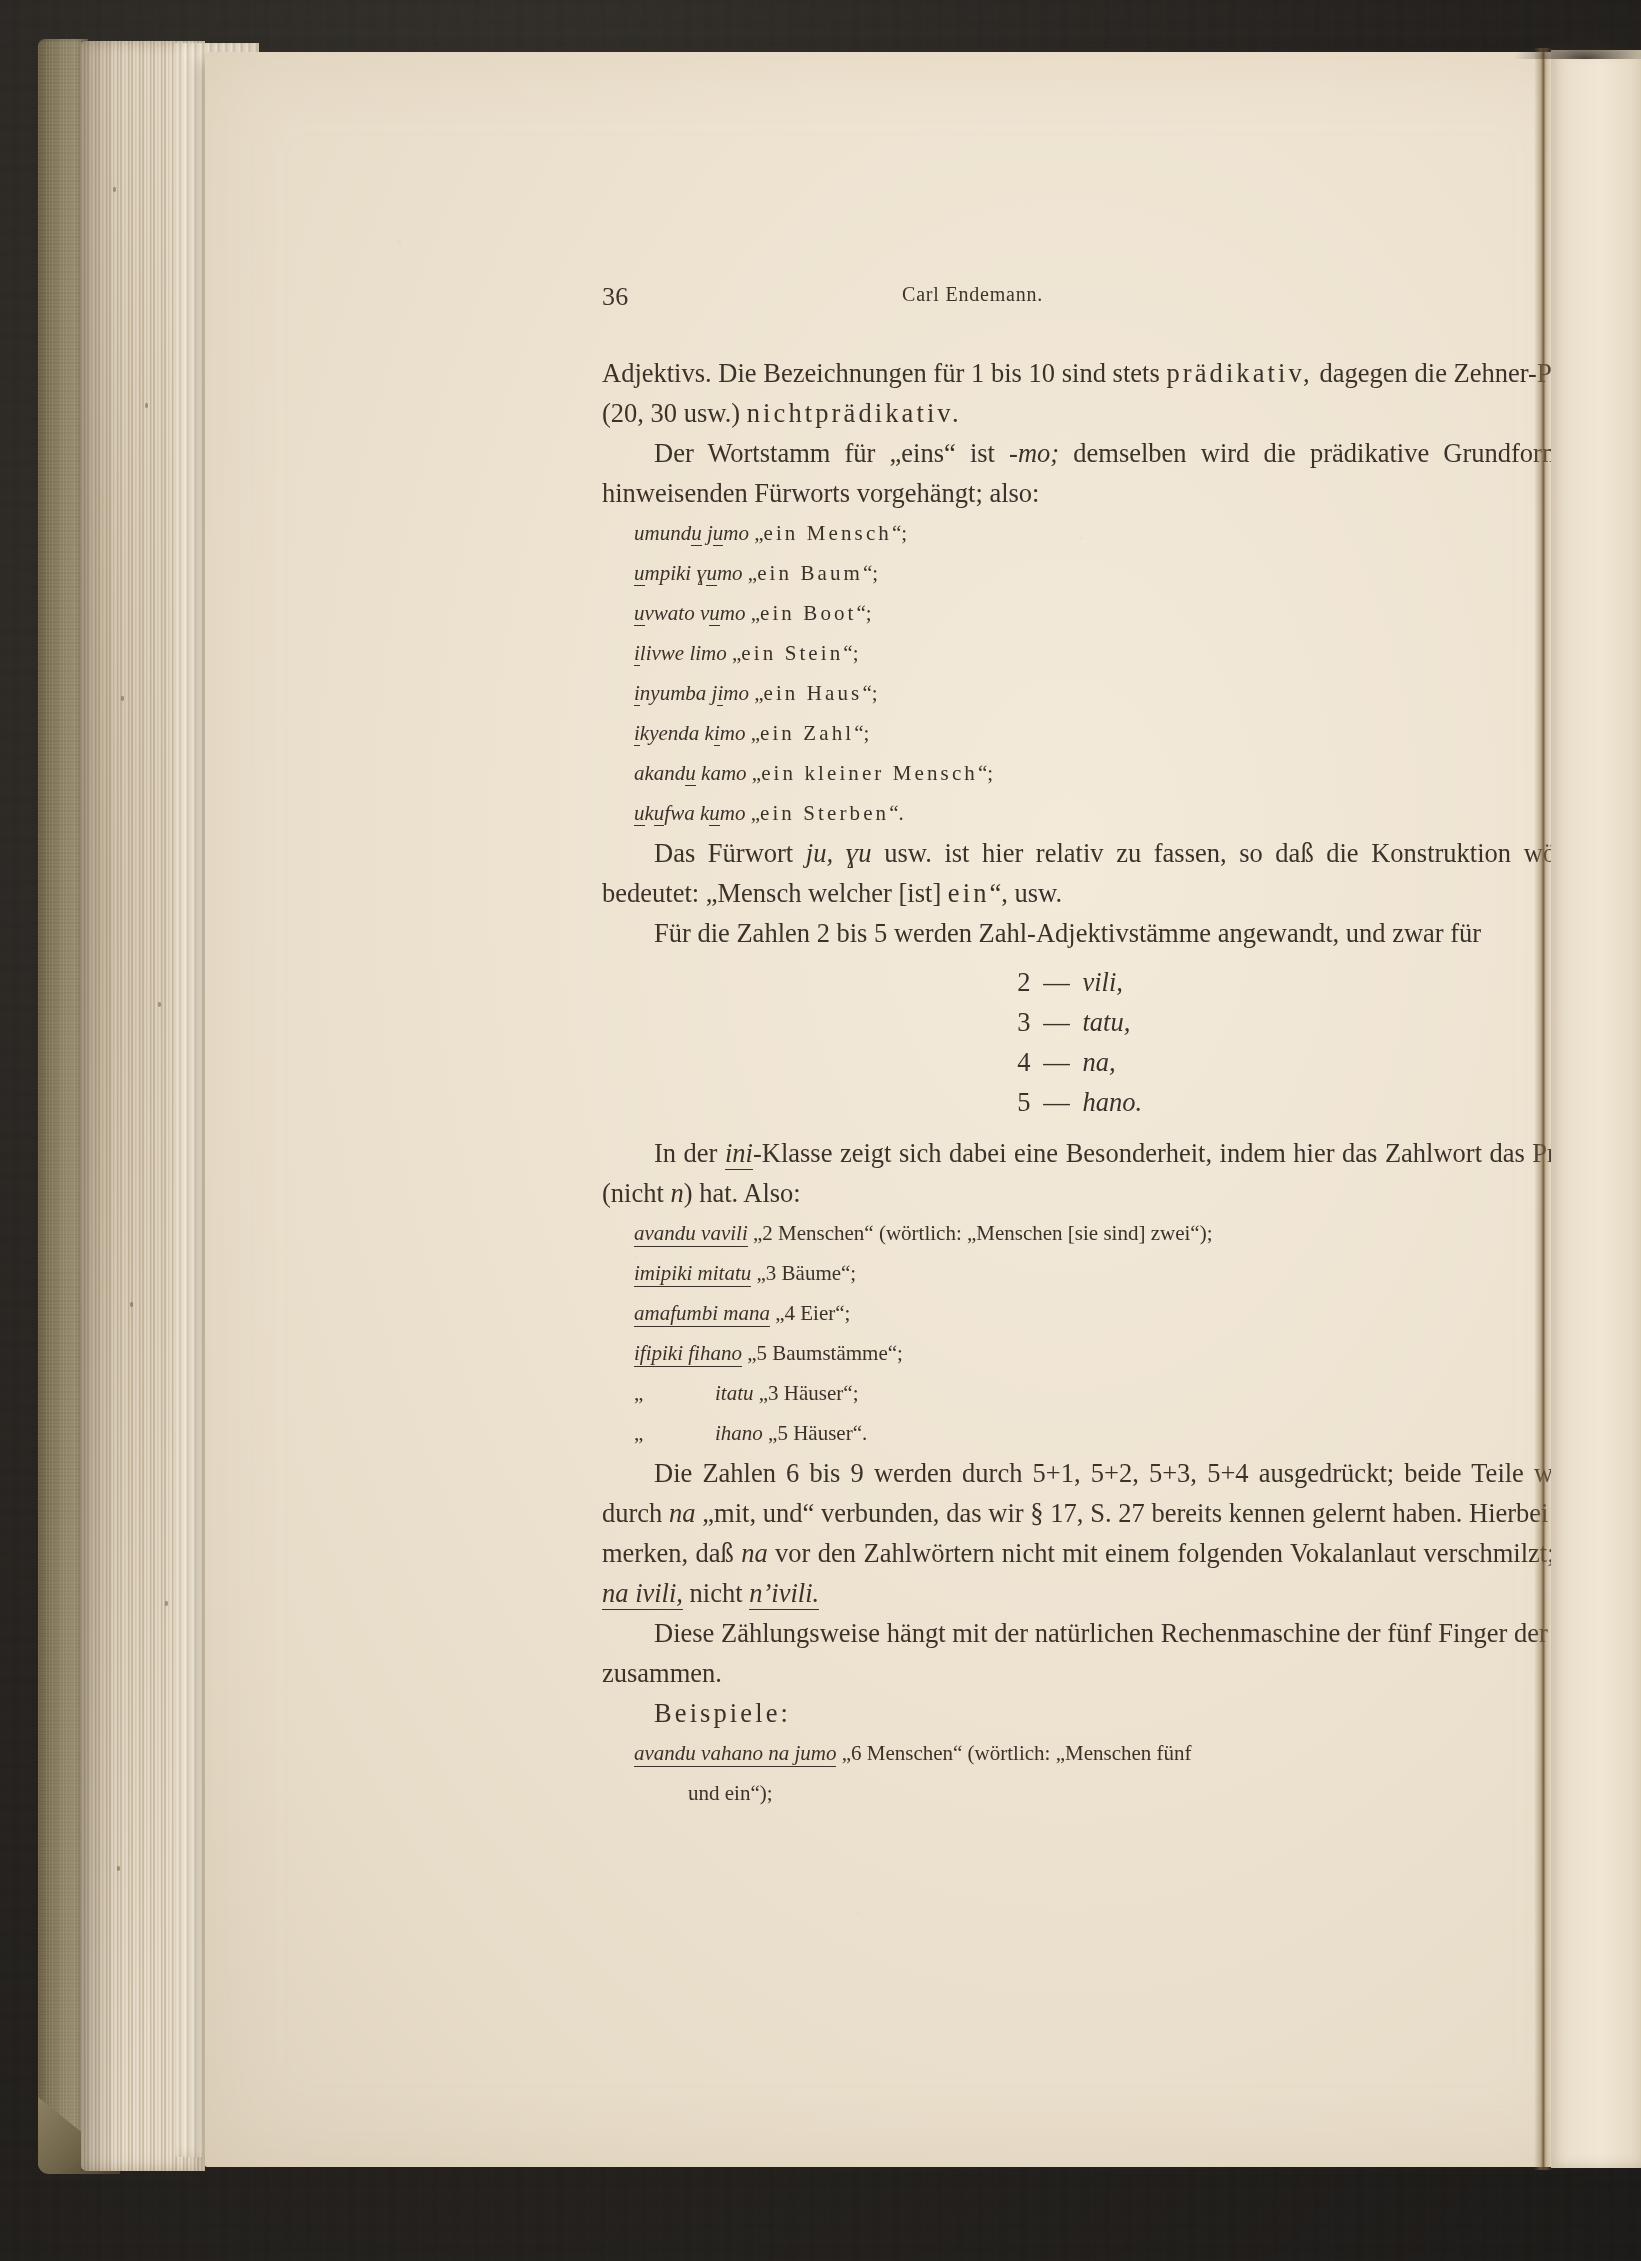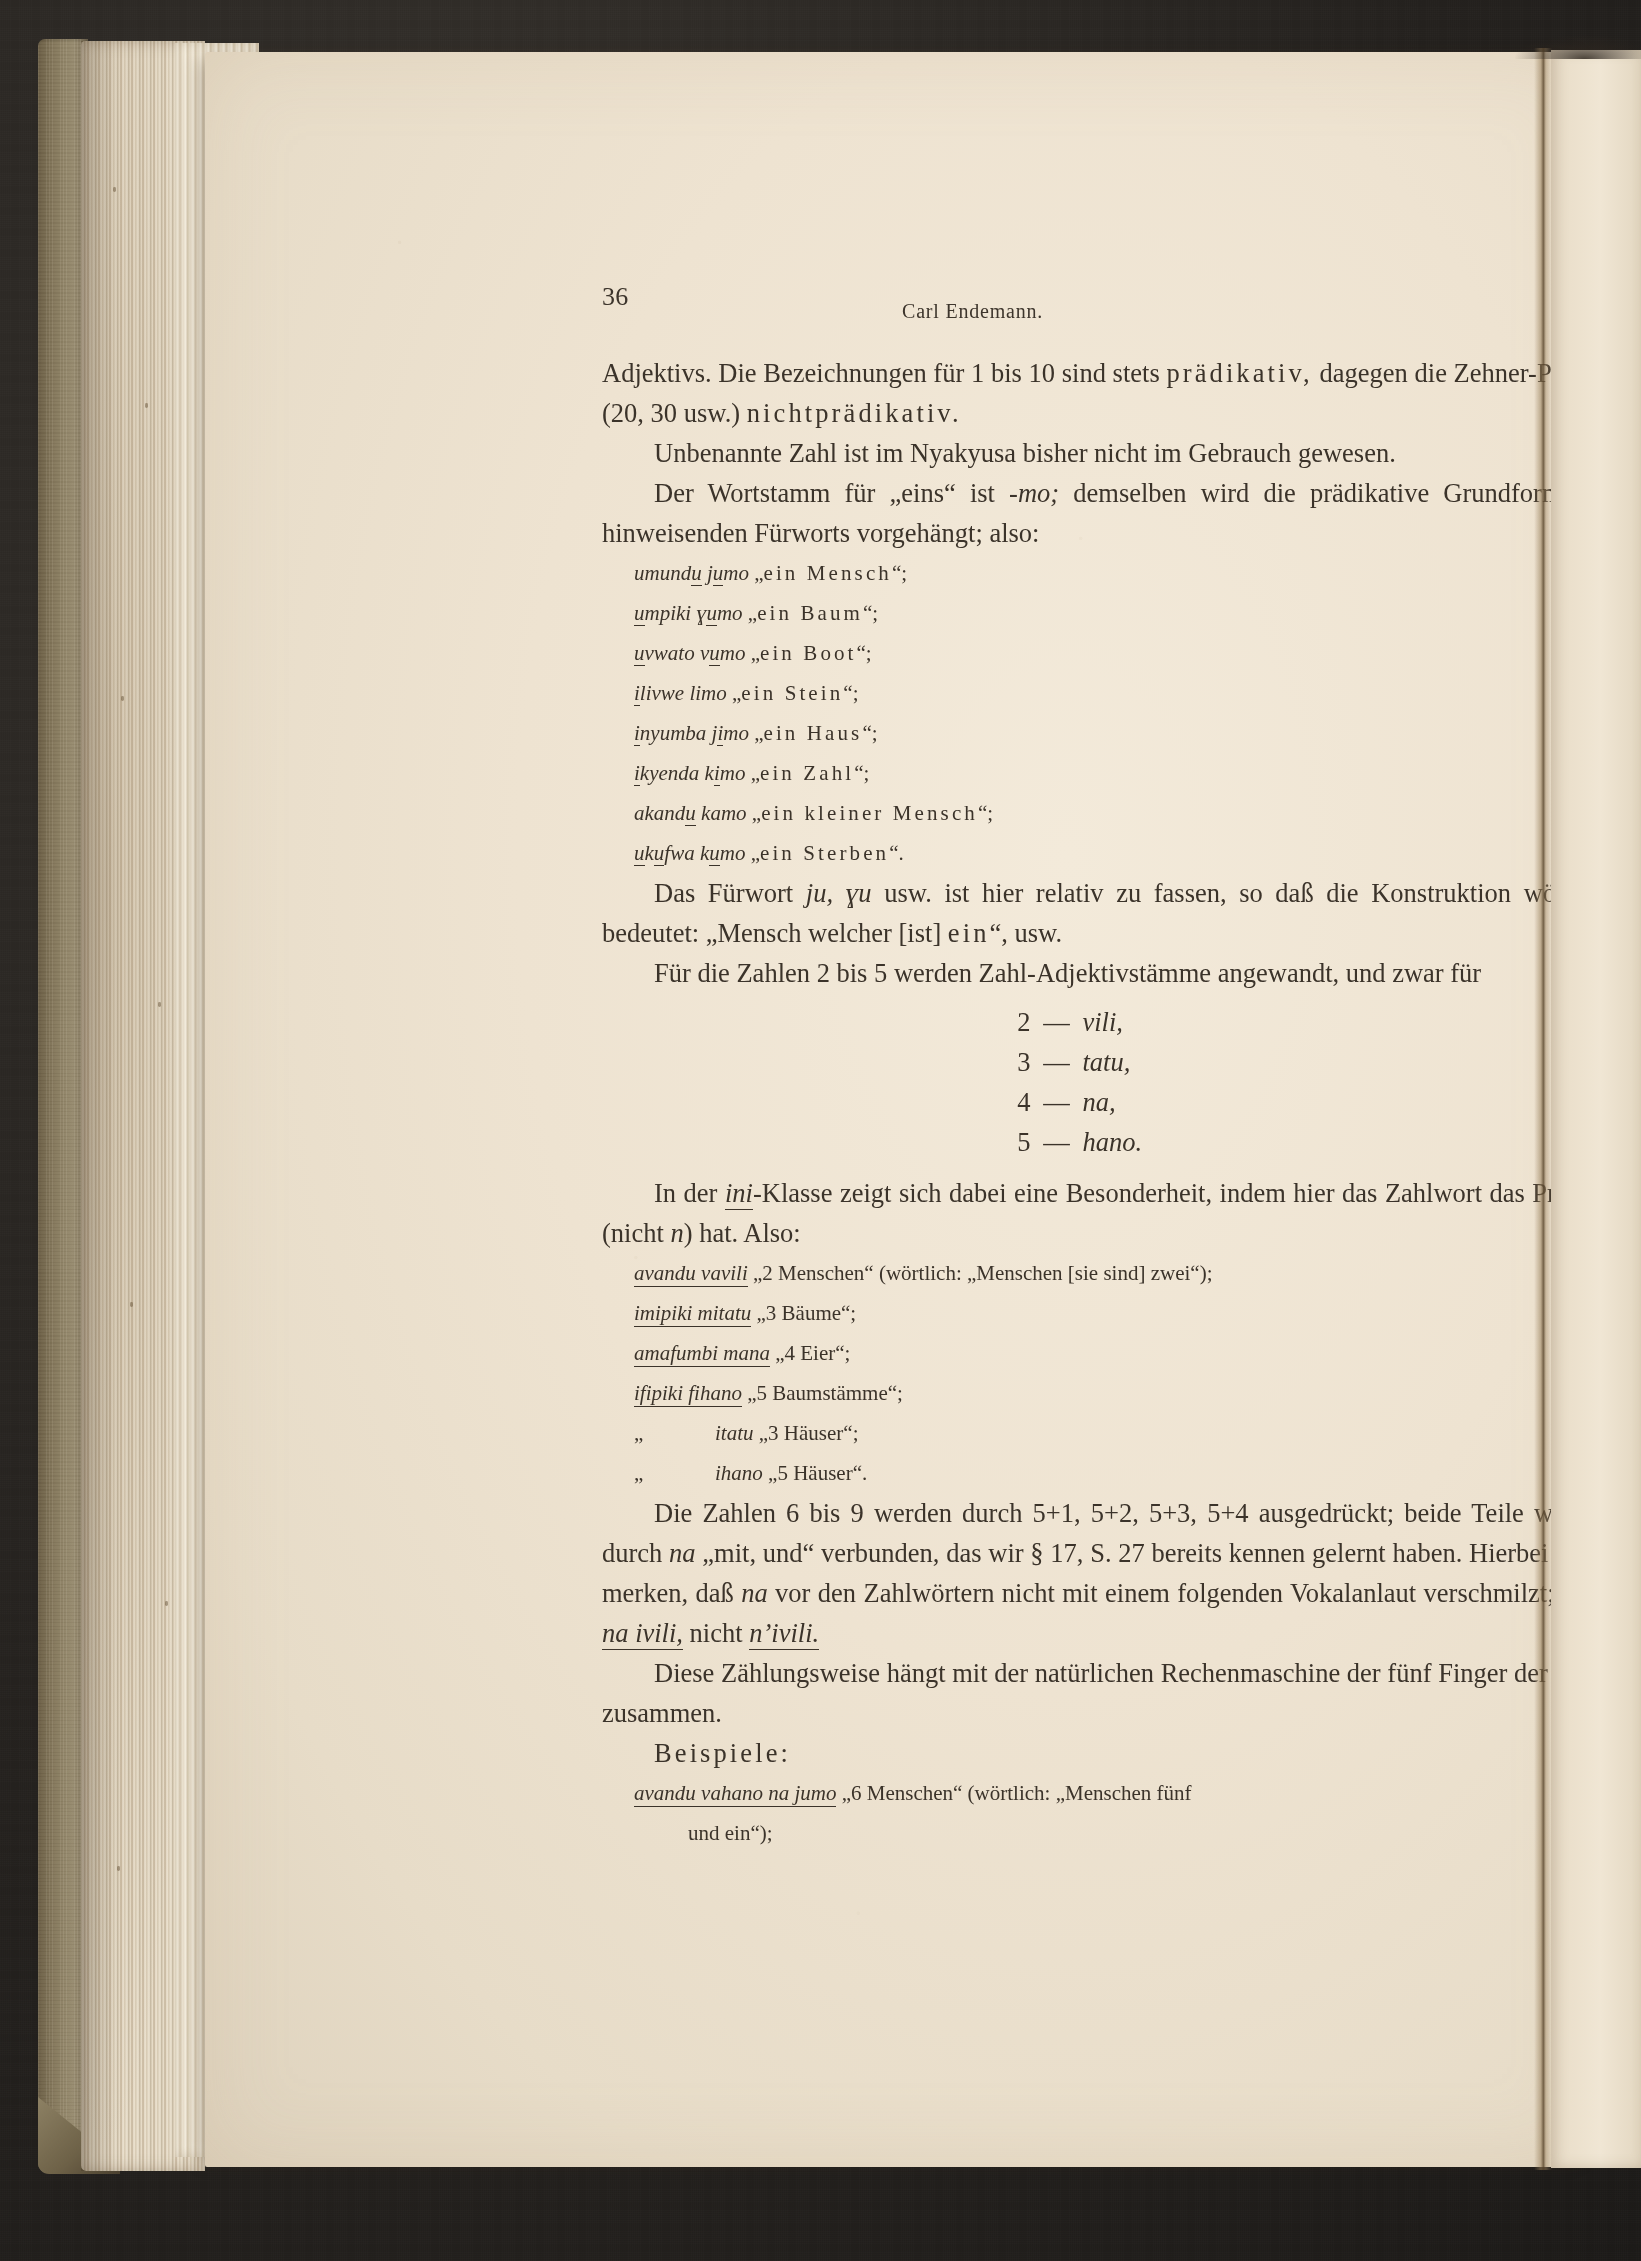--- a/index.html
+++ b/index.html
@@ -183,21 +183,21 @@
     position: absolute;
     left: 0;
     top: 0;
     font-size: 26px;
     color: #3d352c;
     letter-spacing: 0.3px;
   }
   .runtitle {
     position: absolute;
     left: 300px;
-    top: 18px;
+    top: 1px;
     font-size: 20px;
     color: #3d352c;
     letter-spacing: 0.8px;
   }
 
   p.body {
     margin: 0;
     font-size: 26.5px;
     line-height: 40px;
     color: #3b332a;
@@ -289,21 +289,20 @@
 
     <div class="typearea">
 
       <div class="runhead">
         <div class="folio">36</div>
         <div class="runtitle">Carl Endemann.</div>
       </div>
 
       <p class="body noindent"><span>Adjektivs.  Die Bezeichnungen für 1 bis 10 sind stets </span><span class="sp">prädikativ,</span><span> dagegen die Zehner-Plurale (20, 30 usw.) </span><span class="sp">nichtprädikativ.</span></p>
 
-      <p class="body indent">Unbenannte Zahl ist im Nyakyusa bisher nicht im Gebrauch gewesen.</p>
 
       <p class="body indent"><span>Der Wortstamm für „eins“ ist </span><span class="it">-mo;</span><span> demselben wird die prädikative Grundform des hinweisenden Fürworts vorgehängt; also:</span></p>
 
       <ul class="examples">
         <li><span class="it"><span>umund</span><span class="u">u</span><span> j</span><span class="u">u</span><span>mo</span></span><span> „</span><span class="sp">ein Mensch</span><span>“;</span></li>
 
         <li><span class="it"><span></span><span class="u">u</span><span>mpiki ɣ</span><span class="u">u</span><span>mo</span></span><span> „</span><span class="sp">ein Baum</span><span>“;</span></li>
 
         <li><span class="it"><span></span><span class="u">u</span><span>vwato v</span><span class="u">u</span><span>mo</span></span><span> „</span><span class="sp">ein Boot</span><span>“;</span></li>
 

